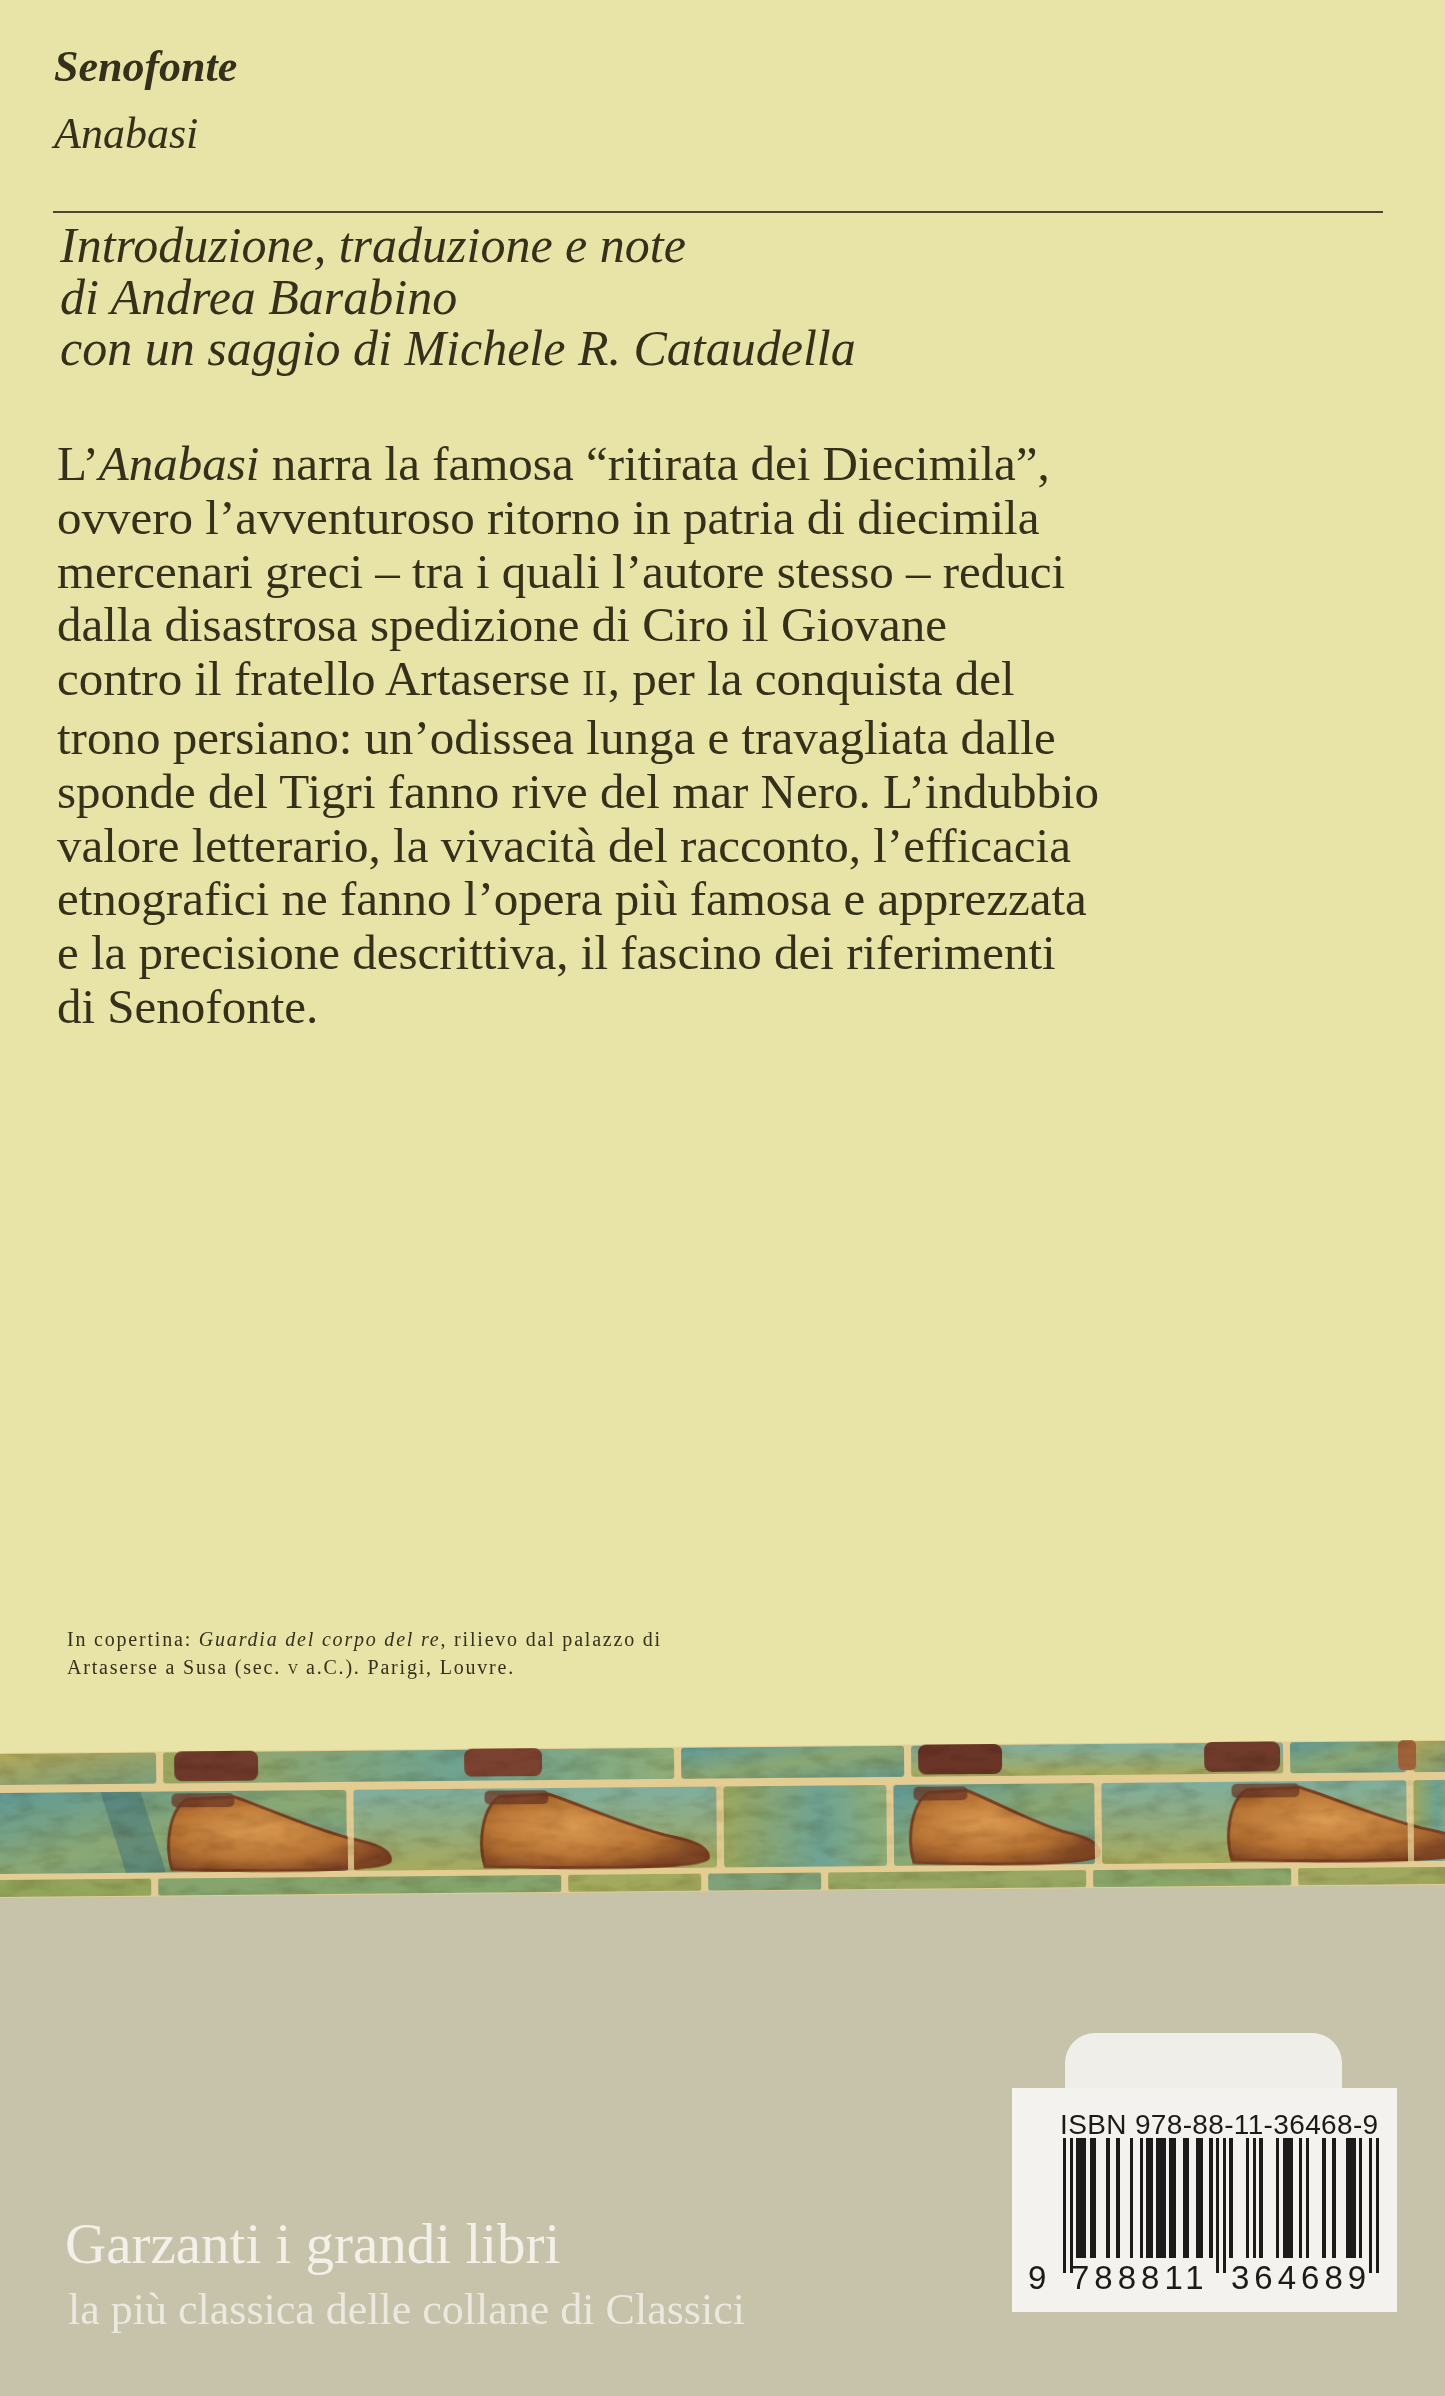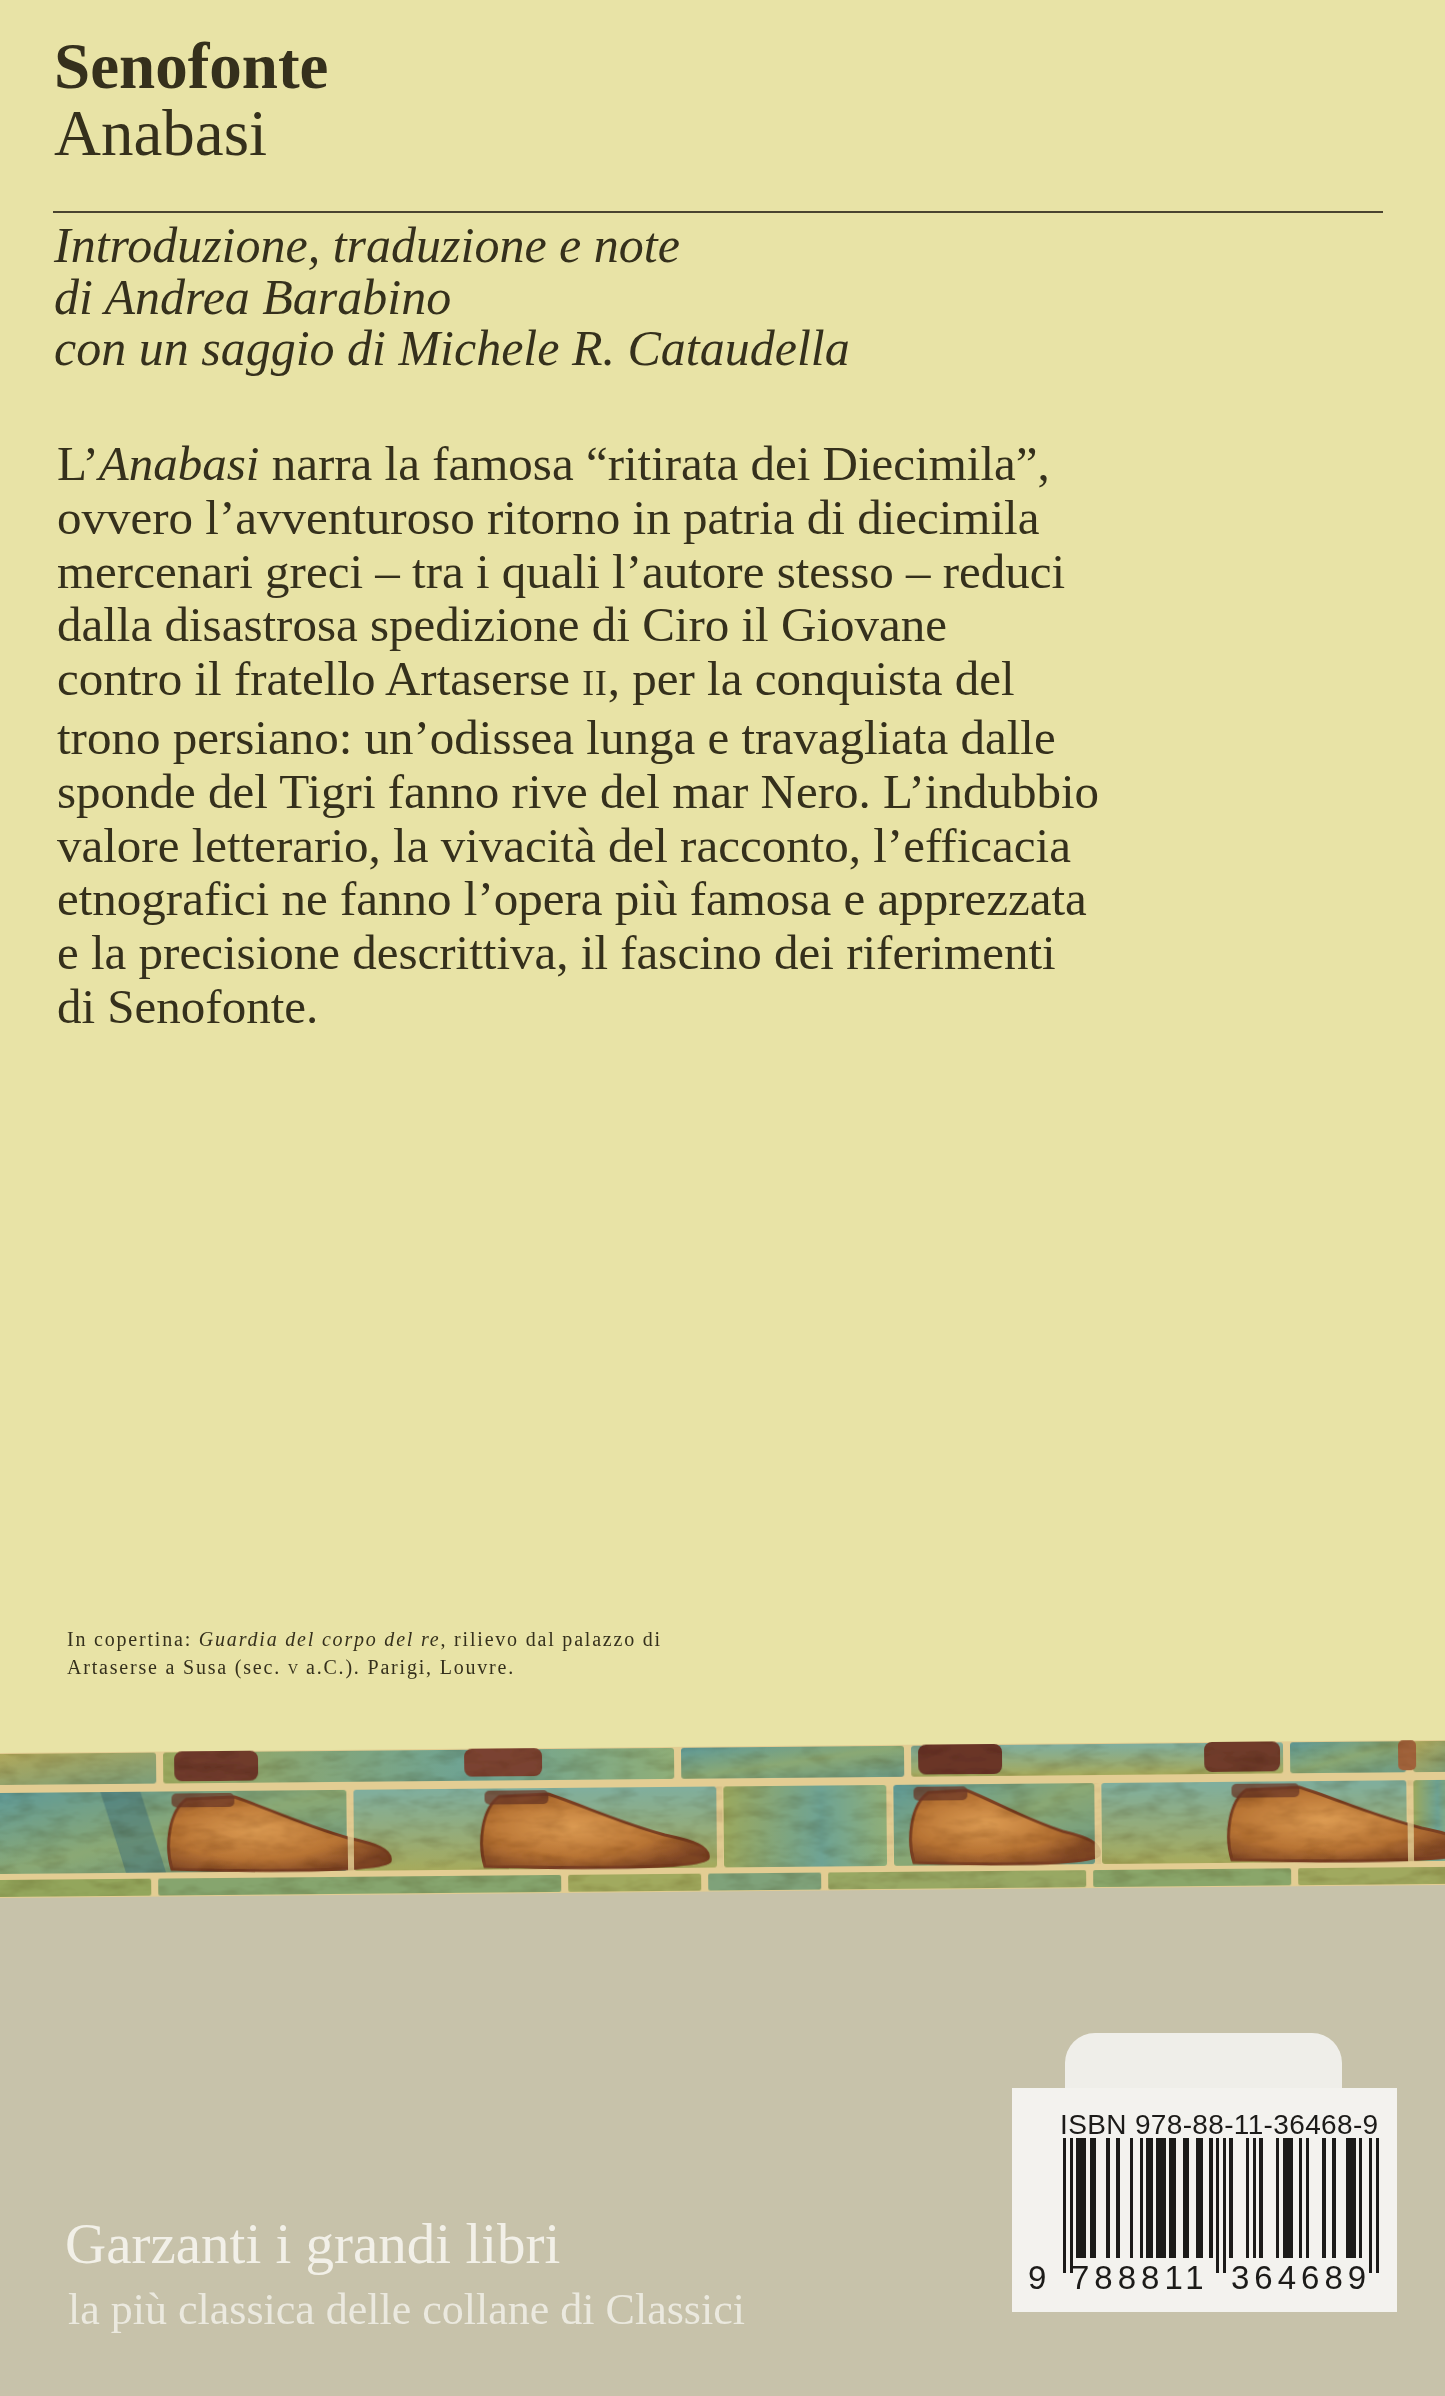--- a/index.html
+++ b/index.html
@@ -15,27 +15,27 @@
   html,body{margin:0;padding:0;}
   body{
     width:1445px;height:2396px;position:relative;overflow:hidden;
     background:var(--cover-grey);
     font-family:"Liberation Serif", serif;
     color:var(--ink);
   }
   .panel-yellow{position:absolute;left:0;top:0;width:1445px;height:1820px;background:var(--cover-yellow);}
   .panel-grey{position:absolute;left:0;top:1820px;width:1445px;height:576px;background:var(--cover-grey);}
 
-  .author-block{position:absolute;left:54px;top:33px;font-size:65px;line-height:67px;}
+  .author-block{position:absolute;left:54px;top:33px;font-size:44px;line-height:67px;font-style:italic;}
   .author{display:block;font-weight:bold;white-space:nowrap;}
   .title{display:block;white-space:nowrap;}
 
   .divider{position:absolute;left:53px;top:211px;width:1330px;height:2px;background:#4a4430;}
 
-  .credits{position:absolute;left:54px;top:220px;font-size:50px;line-height:51.5px;font-style:italic;}
+  .credits{position:absolute;left:60px;top:220px;font-size:50px;line-height:51.5px;font-style:italic;}
   .credits div{white-space:nowrap;}
 
   .blurb{position:absolute;left:57px;top:437px;font-size:49px;line-height:53.8px;}
   .blurb .line{white-space:nowrap;}
   .blurb em{font-style:italic;}
   .sc{font-size:0.72em;letter-spacing:1px;}
 
   .caption{position:absolute;left:67px;top:1625px;font-size:20px;line-height:28px;letter-spacing:1.8px;}
   .caption .line{white-space:nowrap;}
   .caption em{font-style:italic;}

